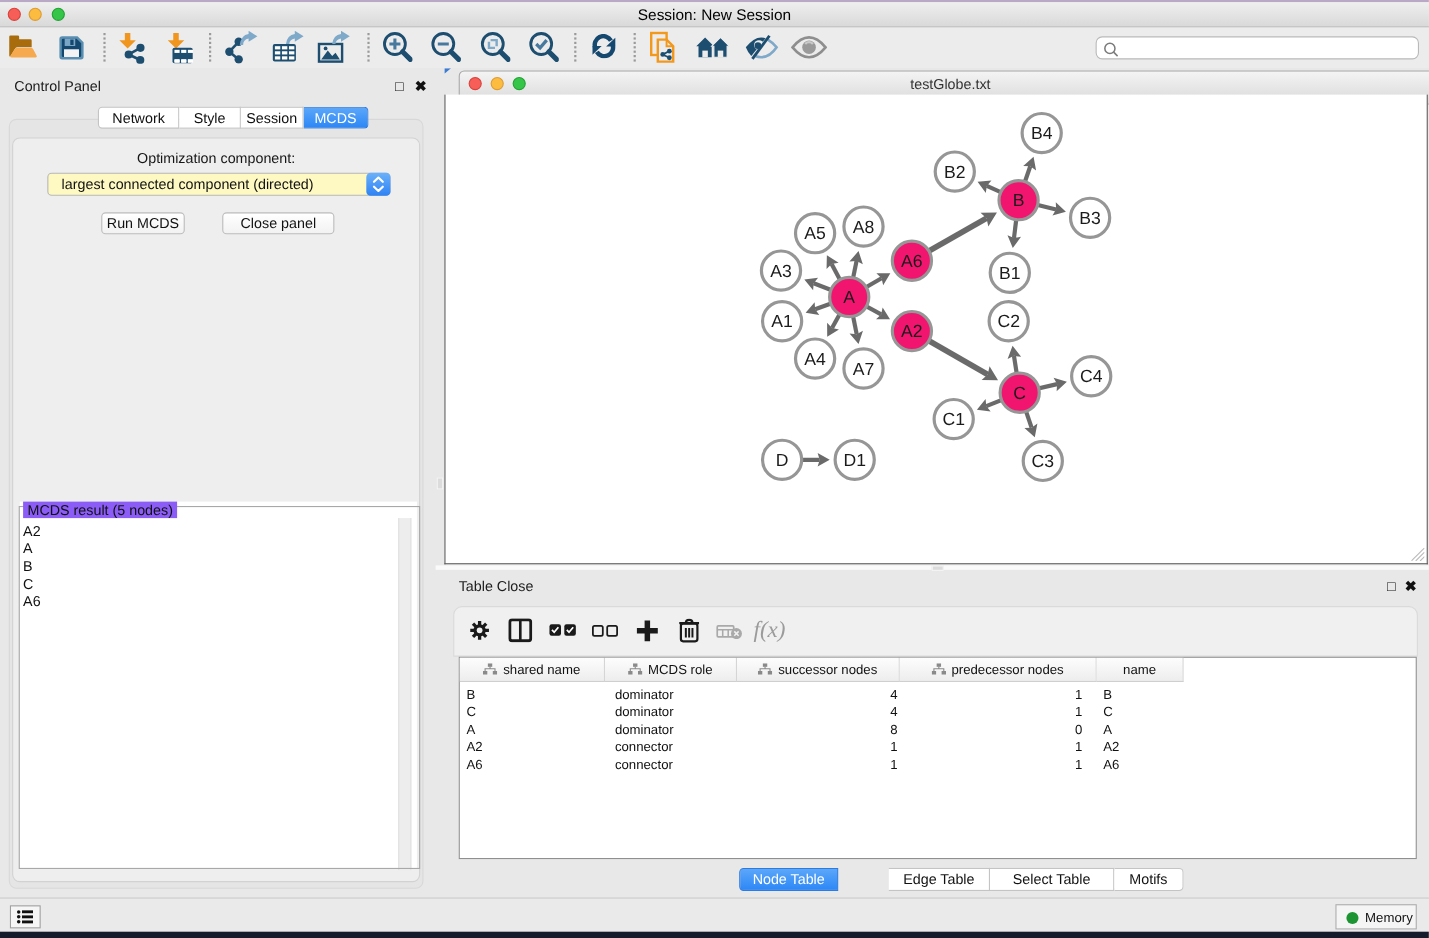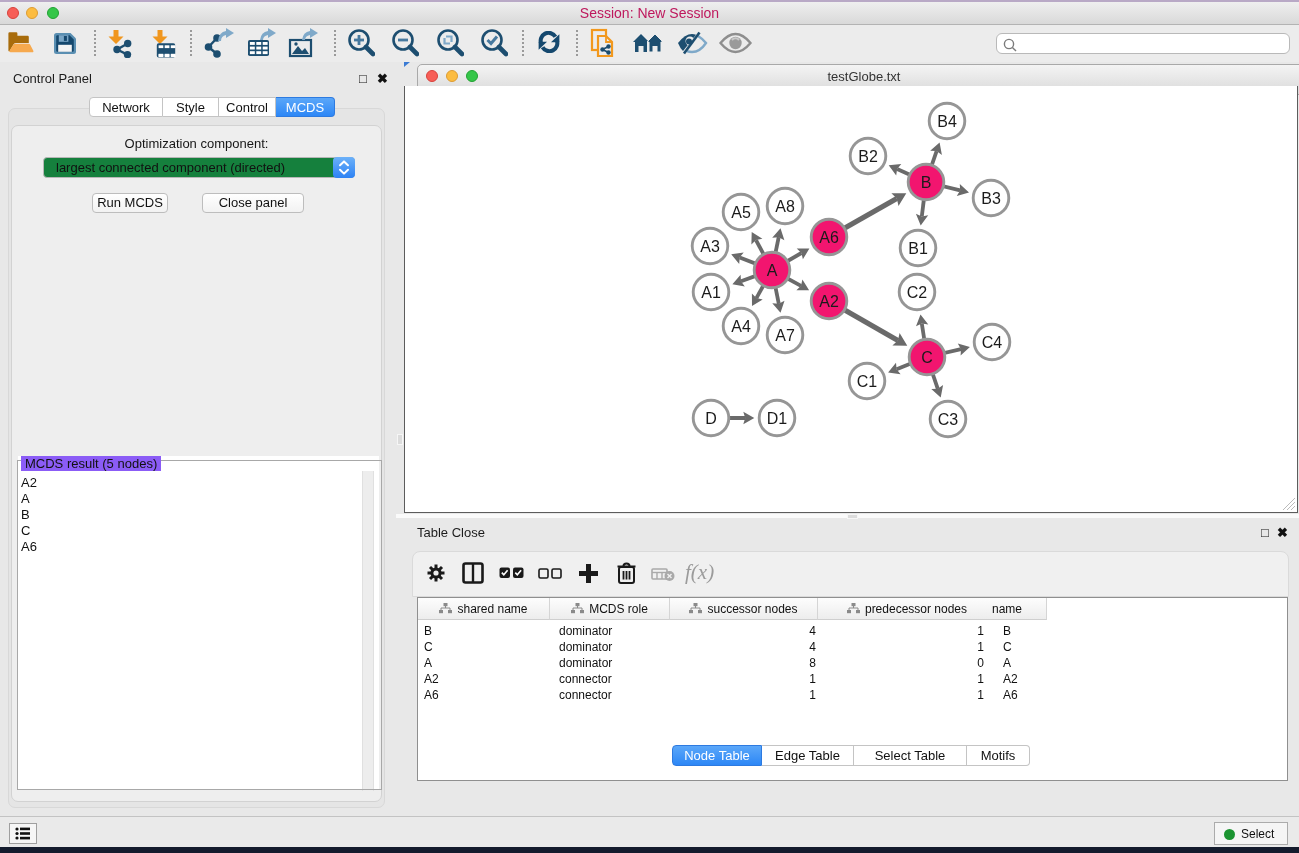--- a/index.html
+++ b/index.html
@@ -8,42 +8,42 @@
 .abs { position:absolute; }
 
 #topline { left:0; top:0; width:1299px; height:2px; background:#b9a9c6; }
 #titlebar { left:0; top:2px; width:1299px; height:23px;
   background:linear-gradient(#efefef,#d9d9d9); border-bottom:1px solid #b3b3b3; }
 .tl { position:absolute; border-radius:50%; width:12px; height:12px; top:7px; }
 #titlebar .tl { top:5px; }
 #titlebar .t1 { left:7px;  background:#f75e57; border:0.5px solid #d8423c; }
 #titlebar .t2 { left:26px; background:#fcbc40; border:0.5px solid #dd9c33; }
 #titlebar .t3 { left:47px; background:#35c649; border:0.5px solid #22a233; }
-#titletext { left:0; top:5px; width:1299px; text-align:center; font-size:14px; color:#be185d; }
+#titletext { left:0; top:5px; width:1299px; text-align:center; font-size:14px; color:#000000; }
 
 #toolbar { left:0; top:25px; width:1299px; height:37px; background:#ececec; }
 .sep { position:absolute; top:5px; height:26px; border-left:2px dotted #9a9a9a; width:0; }
 .ticon { position:absolute; top:29px; }
 #search { left:996px; top:33px; width:294px; height:21px; background:#fff;
   border:1px solid #b9b9b9; border-radius:6px; }
 
 #cp-title { left:13px; top:71px; font-size:13px; color:#1c1c1c; }
 .winbtns { position:absolute; font-size:13px; color:#111; }
 #cp-panel1 { left:8px; top:108px; width:377px; height:700px; background:#e5e5e5;
   border:1px solid #d8d8d8; border-radius:7px; }
 #cp-box { left:11px; top:125px; width:371px; height:677px; background:#eeeeee;
   border:1px solid #d2d2d2; border-radius:7px; }
 .tabrow { position:absolute; display:flex; }
 .tab { height:20px; line-height:19px; font-size:13px; text-align:center;
   background:#fff; border:1px solid #c4c4c4; border-left:none; color:#111; padding:0 0; }
 .tab.first { border-left:1px solid #c4c4c4; border-radius:4px 0 0 4px; }
 .tab.last { border-radius:0 4px 4px 0; }
 .tab.sel { background:linear-gradient(#5ba7f9,#2d87f6); color:#fff; border-color:#2d7ae0; }
 #opt-label { left:8px; top:136px; width:377px; text-align:center; font-size:13px; color:#161616; }
-#dropdown { left:43px; top:157px; width:312px; height:21px; background:#15803d;
+#dropdown { left:43px; top:157px; width:312px; height:21px; background:#fef9c3;
   border:1px solid #b7b7b7; border-radius:4px; font-size:13px; color:#111; }
 #dropdown .txt { position:absolute; left:12px; top:2px; }
 #dropdown .step { position:absolute; right:-1px; top:-1px; width:22px; height:21px;
   border-radius:4px; background:linear-gradient(#6cb1f9,#2d82f4); }
 .btn { position:absolute; height:20px; background:linear-gradient(#ffffff,#f2f2f2);
   border:1px solid #bdbdbd; border-radius:4px; font-size:13px; color:#111;
   text-align:center; line-height:18px; }
 
 #fieldset { left:17px; top:460px; width:365px; height:330px; border:1px solid #a8a8a8; }
 #fs-legend { left:21px; top:456px; background:#8b5cf6; padding:0 4px; font-size:13px; color:#111; }
@@ -63,21 +63,21 @@
   background:#fff; border:1px solid #5c5c5c; border-top:none; }
 
 #tp-title { left:417px; top:525px; font-size:13px; color:#1c1c1c; }
 #tp-toolbar { left:412px; top:551px; width:877px; height:46px; background:#f0f0f0;
   border:1px solid #dadada; border-radius:8px 8px 0 0; }
 #tp-table { left:417px; top:597px; width:871px; height:184px; background:#fff; border:1px solid #8f8f8f; }
 .thead { position:absolute; top:0; height:22px; background:linear-gradient(#fdfdfd,#ededed);
   border-right:1px solid #d5d5d5; border-bottom:1px solid #cfcfcf;
   display:flex; align-items:center; justify-content:center; font-size:12px; color:#111; }
 .trow { position:absolute; font-size:12px; color:#111; height:16px; line-height:16px; }
-.tabrow2 { left:672px; top:745px; }
+.tabrow2 { left:672px; top:789px; }
 .tab2 { height:21px; line-height:20px; font-size:13px; }
 
 #statsep { left:0; top:816px; width:1299px; height:1px; background:#c3c3c3; }
 #statusbar { left:0; top:817px; width:1299px; height:31px; background:#eaeaea; }
 #hamb { left:9px; top:823px; width:28px; height:21px; background:#f6f6f6; border:1px solid #9f9f9f; }
 #membtn { left:1214px; top:822px; width:74px; height:23px; background:#f5f5f5;
   border:1px solid #ababab; font-size:12px; color:#111; }
 #membtn .dot { position:absolute; left:9px; top:6px; width:11px; height:11px; border-radius:50%; background:#1b9431; }
 #membtn .txt { position:absolute; left:26px; top:4px; }
 #darkstrip { left:0; top:847px; width:1299px; height:6px; background:#141b2d; }
@@ -221,21 +221,21 @@
 </svg>
 
 <div class="abs" id="cp-title">Control Panel</div>
 <div class="winbtns" style="left:359px;top:71px;">□</div>
 <div class="winbtns" style="left:377px;top:71px;font-weight:bold;">✖</div>
 <div class="abs" id="cp-panel1"></div>
 <div class="abs" id="cp-box"></div>
 <div class="tabrow" style="left:77px;top:97px;padding-left:12px;">
   <div class="tab first" style="width:74px;">Network</div>
   <div class="tab" style="width:56px;">Style</div>
-  <div class="tab" style="width:57px;">Control</div>
+  <div class="tab" style="width:57px;">Session</div>
   <div class="tab sel last" style="width:59px;">MCDS</div>
 </div>
 <div class="abs" id="opt-label">Optimization component:</div>
 <div class="abs" id="dropdown">
   <div class="txt">largest connected component (directed)</div>
   <div class="step">
     <svg width="22" height="21" viewBox="0 0 22 21">
       <path d="M7 8.2 L11 4.4 L15 8.2" fill="none" stroke="#fff" stroke-width="2" stroke-linecap="round" stroke-linejoin="round"></path>
       <path d="M7 12.8 L11 16.6 L15 12.8" fill="none" stroke="#fff" stroke-width="2" stroke-linecap="round" stroke-linejoin="round"></path>
     </svg>
@@ -430,21 +430,21 @@
         <path d="M6.5 3 L6.5 5 M2 7 L2 5 L11 5 L11 7" fill="none" stroke="#8a8a8a" stroke-width="1"></path>
       </svg>successor nodes</div>
 <div class="thead" style="left:400px;width:179px;"><svg width="13" height="11" viewBox="0 0 13 11" style="margin-right:5px">
         <g fill="#8a8a8a">
           <rect x="4.5" y="0" width="4" height="3.2"></rect>
           <rect x="0" y="7" width="4" height="3.2"></rect>
           <rect x="9" y="7" width="4" height="3.2"></rect>
         </g>
         <path d="M6.5 3 L6.5 5 M2 7 L2 5 L11 5 L11 7" fill="none" stroke="#8a8a8a" stroke-width="1"></path>
       </svg>predecessor nodes</div>
-<div class="thead" style="left:550px;width:79px;">name</div>
+<div class="thead" style="left:579px;width:79px;">name</div>
   <div class="trow" style="left:6px;top:25px;width:120px;">B</div>
 <div class="trow" style="left:141px;top:25px;width:110px;">dominator</div>
 <div class="trow" style="left:252px;top:25px;width:146px;text-align:right;">4</div>
 <div class="trow" style="left:400px;top:25px;width:166px;text-align:right;">1</div>
 <div class="trow" style="left:585px;top:25px;width:70px;">B</div>
 <div class="trow" style="left:6px;top:41px;width:120px;">C</div>
 <div class="trow" style="left:141px;top:41px;width:110px;">dominator</div>
 <div class="trow" style="left:252px;top:41px;width:146px;text-align:right;">4</div>
 <div class="trow" style="left:400px;top:41px;width:166px;text-align:right;">1</div>
 <div class="trow" style="left:585px;top:41px;width:70px;">C</div>
@@ -459,21 +459,21 @@
 <div class="trow" style="left:400px;top:73px;width:166px;text-align:right;">1</div>
 <div class="trow" style="left:585px;top:73px;width:70px;">A2</div>
 <div class="trow" style="left:6px;top:89px;width:120px;">A6</div>
 <div class="trow" style="left:141px;top:89px;width:110px;">connector</div>
 <div class="trow" style="left:252px;top:89px;width:146px;text-align:right;">1</div>
 <div class="trow" style="left:400px;top:89px;width:166px;text-align:right;">1</div>
 <div class="trow" style="left:585px;top:89px;width:70px;">A6</div>
 </div>
 <div class="tabrow tabrow2 abs">
   <div class="tab tab2 first sel" style="width:90px;">Node Table</div>
-  <div class="tab tab2" style="width:92px;">Edge Table</div>
+  <div class="tab tab2" style="width:92px;margin-left:46px;">Edge Table</div>
   <div class="tab tab2" style="width:113px;">Select Table</div>
   <div class="tab tab2 last" style="width:63px;">Motifs</div>
 </div>
 
 <svg class="abs" style="left:404px;top:62px" width="6" height="5" viewBox="0 0 6 5">
     <polygon points="0,0 6,0 0,5" fill="#3b7bd4"></polygon>
   </svg>
 <div class="abs" id="statsep"></div>
 <div class="abs" id="statusbar"></div>
 <div class="abs" id="hamb">
@@ -481,18 +481,18 @@
     <circle cx="7" cy="5" r="1.6" fill="#111"></circle>
       <rect x="10" y="3.6" width="10" height="2.6" fill="#111"></rect>
     <circle cx="7" cy="9.5" r="1.6" fill="#111"></circle>
       <rect x="10" y="8.2" width="10" height="2.6" fill="#111"></rect>
     <circle cx="7" cy="14" r="1.6" fill="#111"></circle>
       <rect x="10" y="12.8" width="10" height="2.6" fill="#111"></rect>
   </svg>
 </div>
 <div class="abs" id="membtn">
     <div class="dot"></div>
-    <div class="txt">Select</div>
+    <div class="txt">Memory</div>
   </div>
 <div class="abs" style="left:396px;top:514px;width:903px;height:4px;background:#fafafa;"></div>
 <div class="abs" style="left:397px;top:434px;width:6px;height:11px;background:#dcdcdc;border:1px solid #f6f6f6;"></div>
 <div class="abs" style="left:847px;top:513.5px;width:11px;height:5px;background:#dcdcdc;border:1px solid #f6f6f6;"></div>
 <div class="abs" id="darkstrip"></div>
 
 </body></html>

